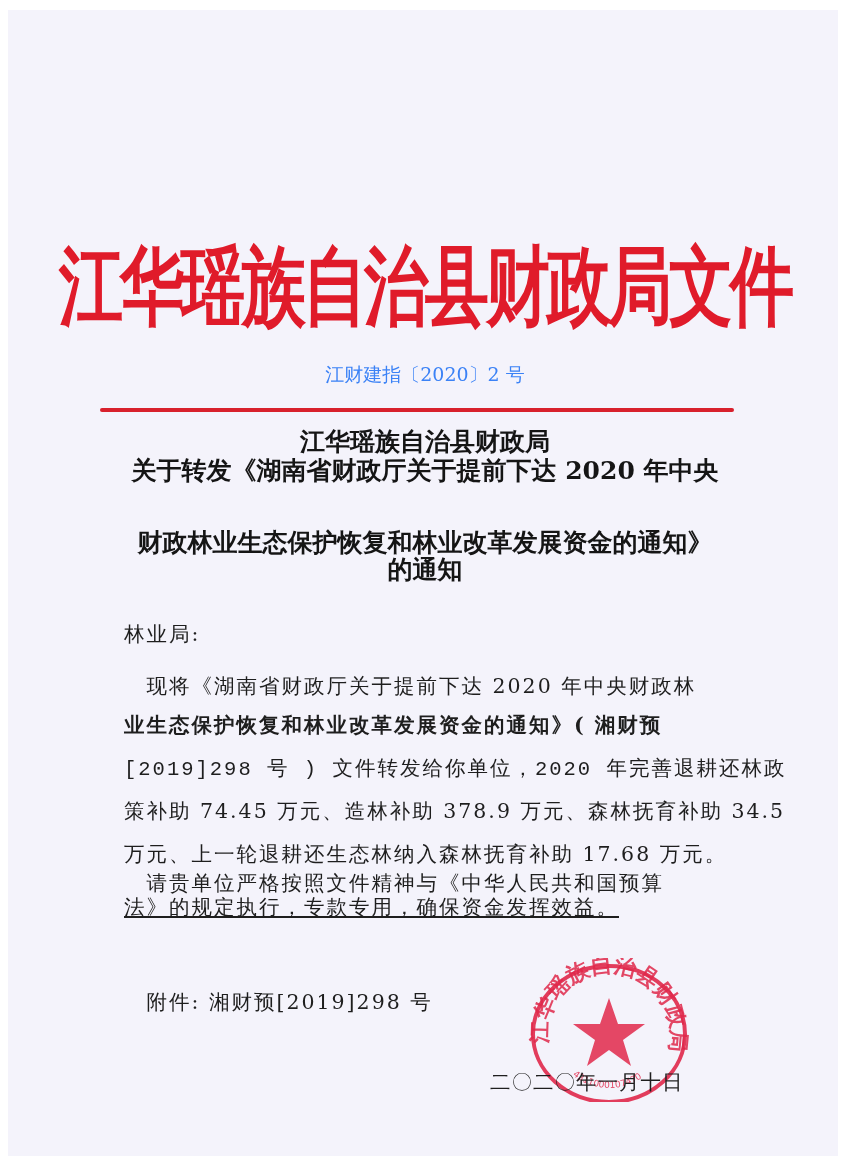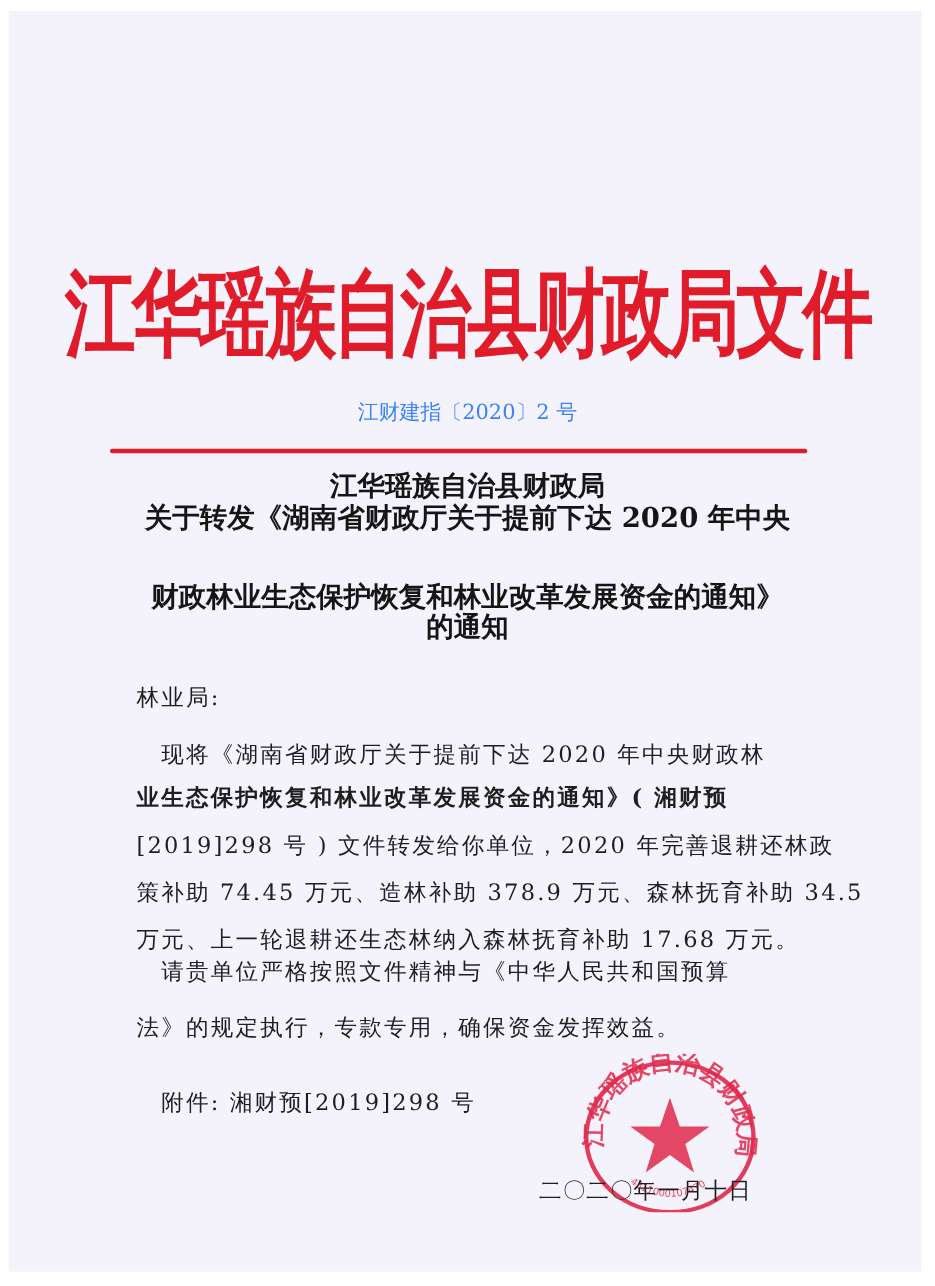--- a/index.html
+++ b/index.html
@@ -25,25 +25,25 @@
 <div class="rule"></div>
 
 <div class="title" style="top:425px;">江华瑶族自治县财政局</div>
 <div class="title" style="top:454px;">关于转发《湖南省财政厅关于提前下达 2020 年中央</div>
 <div class="title" style="top:510px;margin-top:16px;">财政林业生态保护恢复和林业改革发展资金的通知》</div>
 <div class="title" style="top:553px;">的通知</div>
 
 <div class="body-text" style="top:620px;">林业局:</div>
 <div class="body-text" style="top:672px;">　现将《湖南省财政厅关于提前下达 2020 年中央财政林</div>
 <div class="body-text" style="top:711px;font-weight:bold;">业生态保护恢复和林业改革发展资金的通知》( 湘财预</div>
-<div class="body-text" style="top:754px;">[2019]298 号 ) 文件转发给你单位，2020 年完善退耕还林政</div>
+<div class="body-text" style="top:754px;font-family:Liberation Mono, monospace;">[2019]298 号 ) 文件转发给你单位，2020 年完善退耕还林政</div>
 <div class="body-text" style="top:797px;">策补助 74.45 万元、造林补助 378.9 万元、森林抚育补助 34.5</div>
 <div class="body-text" style="top:840px;">万元、上一轮退耕还生态林纳入森林抚育补助 17.68 万元。</div>
 <div class="body-text" style="top:869px;">　请贵单位严格按照文件精神与《中华人民共和国预算</div>
-<div class="body-text" style="top:920px;">法》的规定执行，专款专用，确保资金发挥效益。</div>
+<div class="body-text" style="top:893px;text-decoration:underline;">法》的规定执行，专款专用，确保资金发挥效益。</div>
 <div class="body-text" style="top:988px;text-align:center;">　附件: 湘财预[2019]298 号</div>
 
 <svg class="seal" viewBox="0 0 164 144">
   <defs>
     <path id="arcTop" d="M 22 92 A 62 62 0 1 1 142 92"></path>
     <path id="arcBot" d="M 40 112 A 58 58 0 0 0 124 112"></path>
   </defs>
   <ellipse cx="82" cy="76" rx="76" ry="68" fill="none" stroke="#e0284a" stroke-width="4" opacity="0.9"></ellipse>
   <text font-size="22" fill="#e0284a" font-family="DejaVu Sans, sans-serif" font-weight="bold" opacity="0.85">
     <textPath href="#arcTop" startOffset="3%">江华瑶族自治县财政局</textPath>

